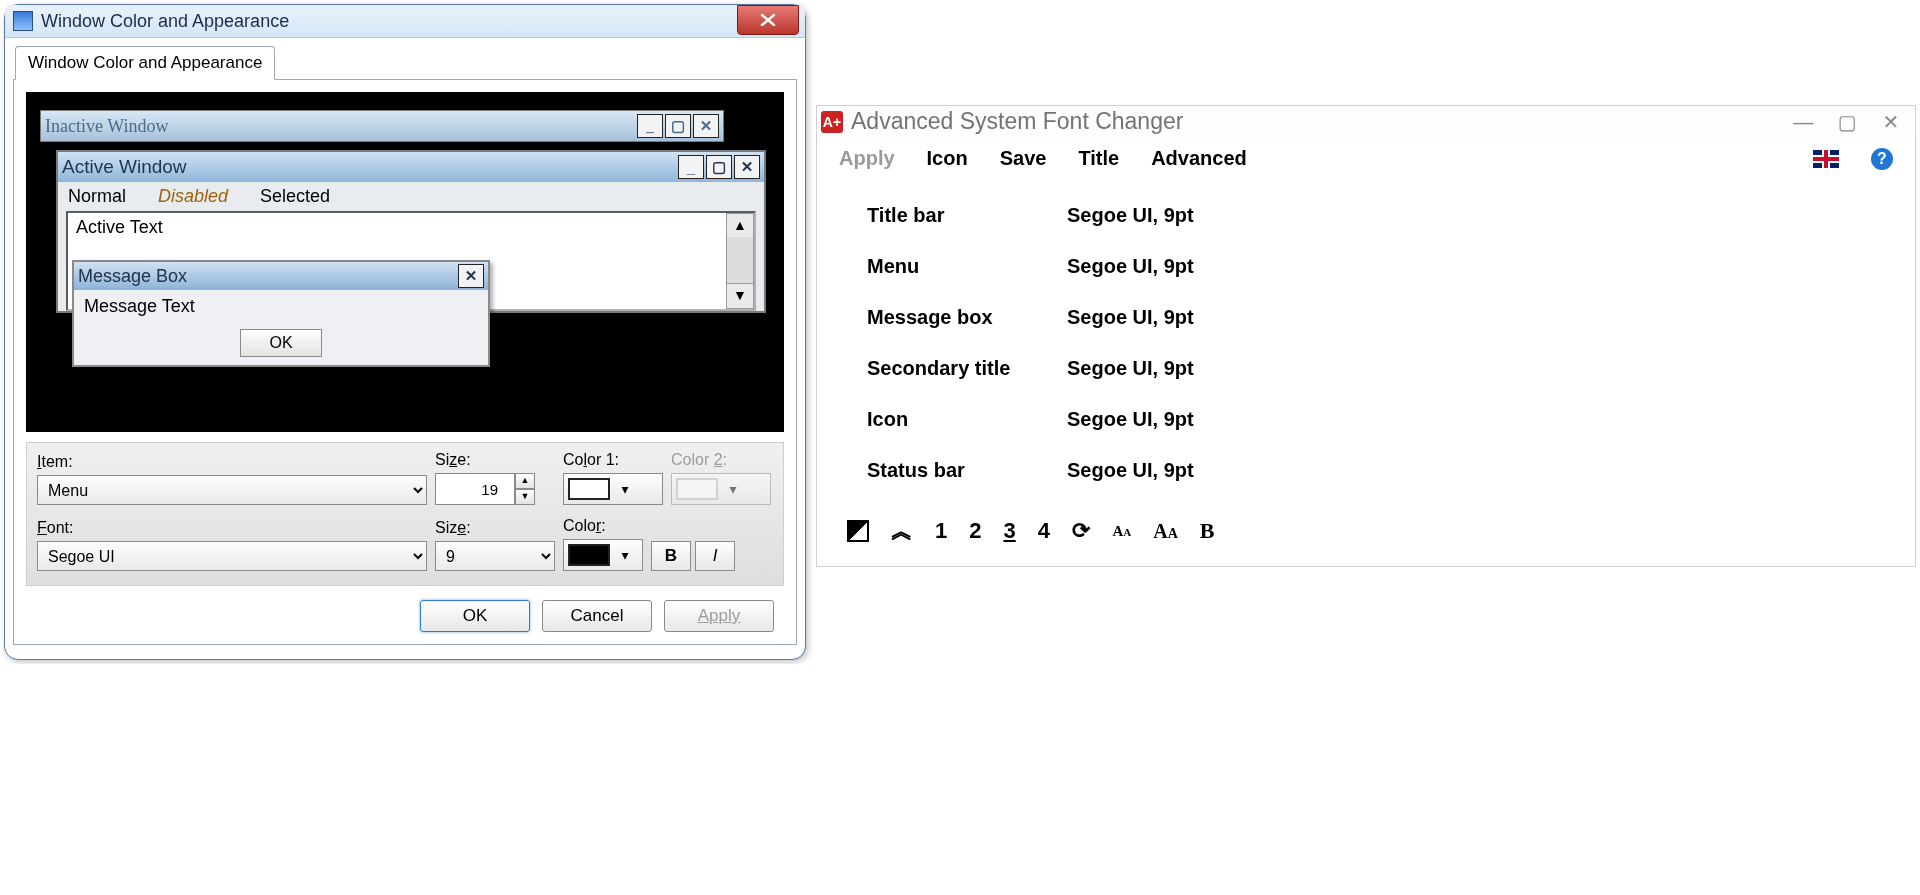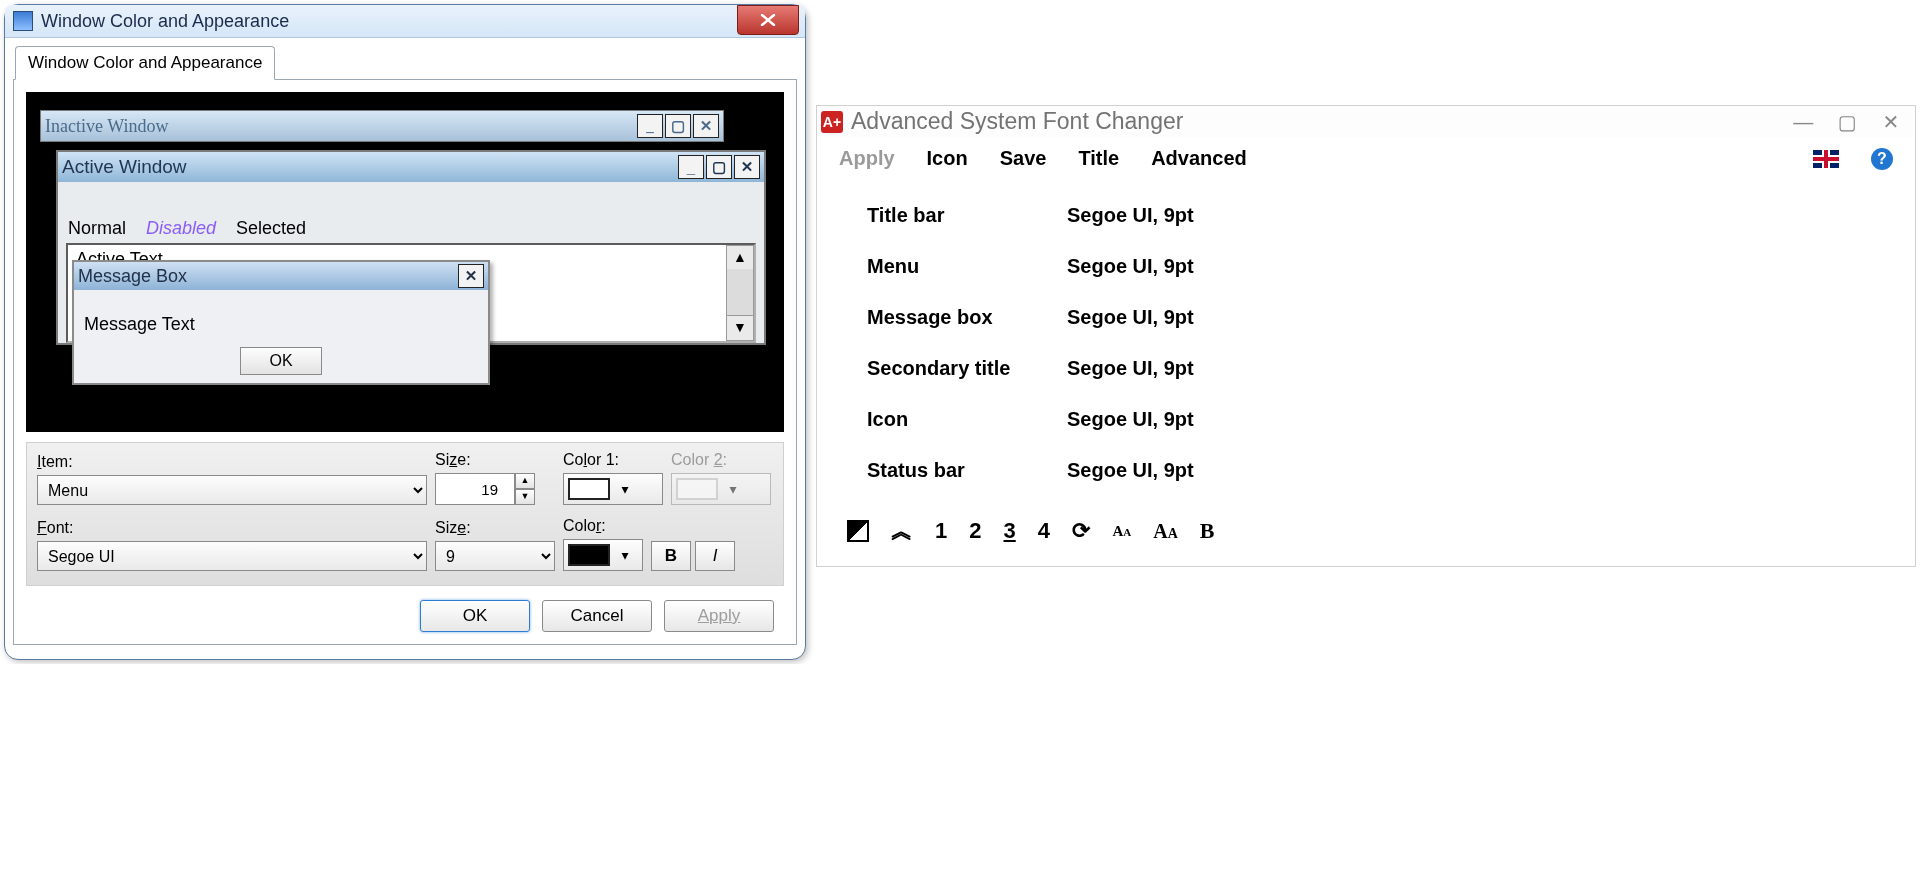--- a/index.html
+++ b/index.html
@@ -96,22 +96,22 @@
     background: linear-gradient(#cfe3f5,#8fb6d8);
     padding:3px 4px;
     color:#1f3552; font-size:19px;
   }
   .win-buttons { display:flex; gap:2px; }
   .win-buttons span {
     width:24px; height:22px; display:flex; align-items:center; justify-content:center;
     background:#f3f3f3; border:1px solid #222; font-weight:bold;
     font-size: 15px;
   }
-  .menu-row { padding:4px 10px; display:flex; gap:20px; font-size:18px;margin-top:32px;}
-  .menu-row .disabled{ color:#8b5cf6; font-style:italic; }
+  .menu-row { padding:4px 10px; display:flex; gap:32px; font-size:18px;}
+  .menu-row .disabled{ color:#a16207; font-style:italic; }
   .textbox {
     margin:0 8px;
     background:#fff;
     border:2px inset #b0b0b0;
     padding:4px 8px;
     font-size:18px;
     position:relative;
   }
   .scroll-up, .scroll-down {
     position:absolute; right:0; width:26px; height:24px;
@@ -131,21 +131,21 @@
     background:#eef0f3;
     border:2px solid #8a8a8a;
     box-shadow: 3px 3px 4px rgba(0,0,0,.3);
   }
   .msgbox .bar{
     display:flex; justify-content:space-between; align-items:center;
     background: linear-gradient(#cfe0f3,#8db3d7);
     padding:2px 4px;
     font-size:18px; color:#22324a;
   }
-  .msgbox .msg-body{ padding: 24px 10px 12px 10px; font-size:18px;}
+  .msgbox .msg-body{ padding: 6px 10px 12px 10px; font-size:18px;}
   .msgbox .ok-row{ text-align:center; padding-bottom:8px; }
   .msgbox .ok-row button{
     padding: 4px 28px; font-size:16px;
     background:linear-gradient(#fdfdfd,#e3e3e3);
     border:1px solid #8a8a8a;
   }
 
   
   .controls {
     margin-top:10px;

